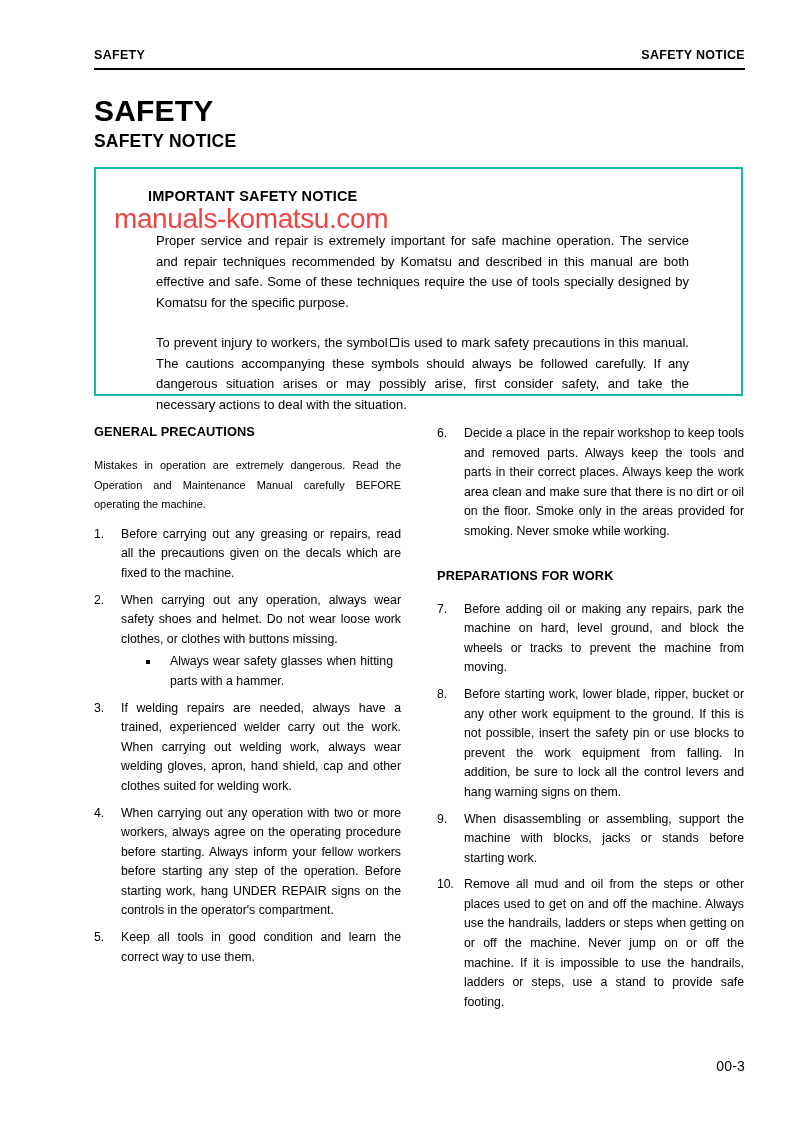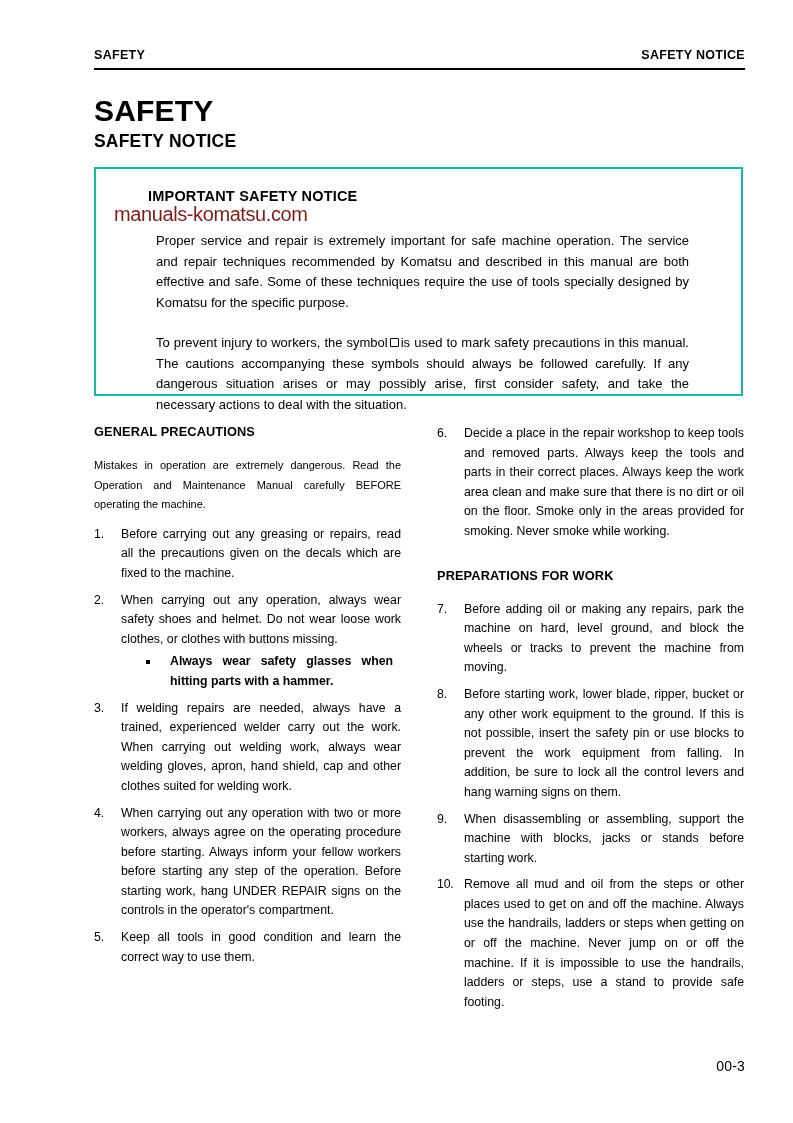--- a/index.html
+++ b/index.html
@@ -108,24 +108,24 @@
     position: relative;
     top: 0px;
     margin: 0 2px;
   }
 
   
   .watermark {
     position: absolute;
     left: 114px;
     top: 203px;
-    font-size: 20px;
+    font-size: 28px;
     font-weight: normal;
     letter-spacing: -0.4px;
-    color: #7f1d1d;
+    color: #ef4444;
     white-space: nowrap;
     z-index: 5;
     font-family: "Liberation Sans", sans-serif;
   }
 
   
   .col {
     position: absolute;
     top: 424px;
     width: 307px;
@@ -171,21 +171,20 @@
   }
   ol.numlist > li > .num.wide {
     width: 26px;
     letter-spacing: -0.2px;
   }
 
   ul.bullets {
     list-style: none;
     margin: 3px 8px 3px 0;
     padding: 0 0 0 23px;
-    font-weight: bold;
   }
   ul.bullets > li {
     position: relative;
     padding-left: 26px;
     font-size: 12.3px;
     line-height: 19.6px;
     text-align: justify;
     margin-bottom: 0px;
   }
   ul.bullets > li::before {

